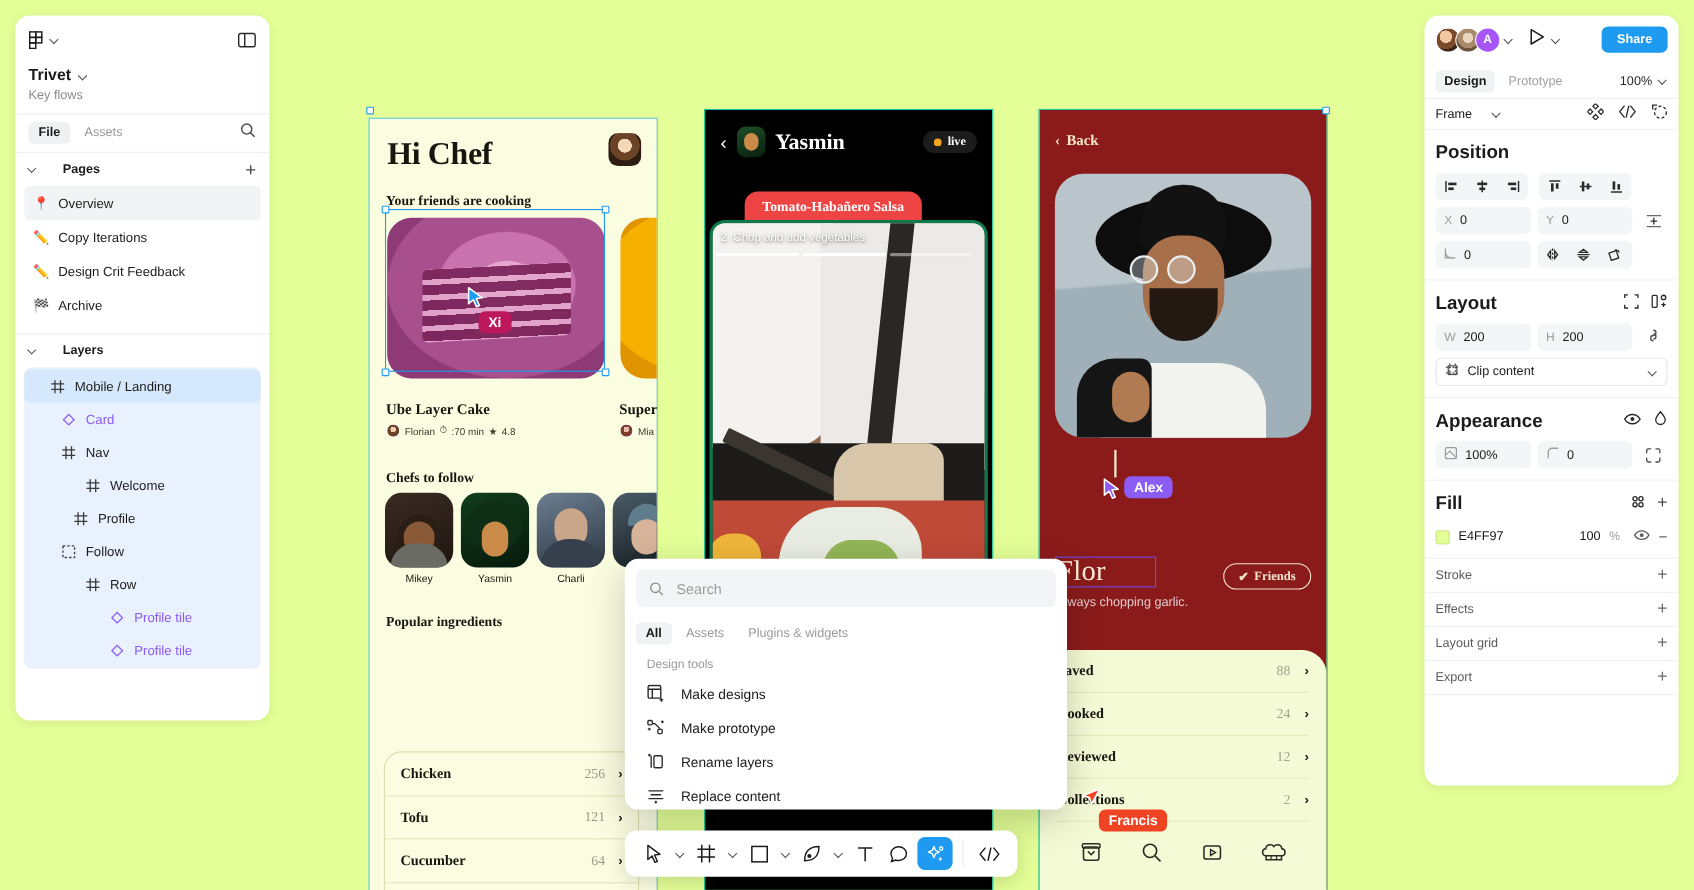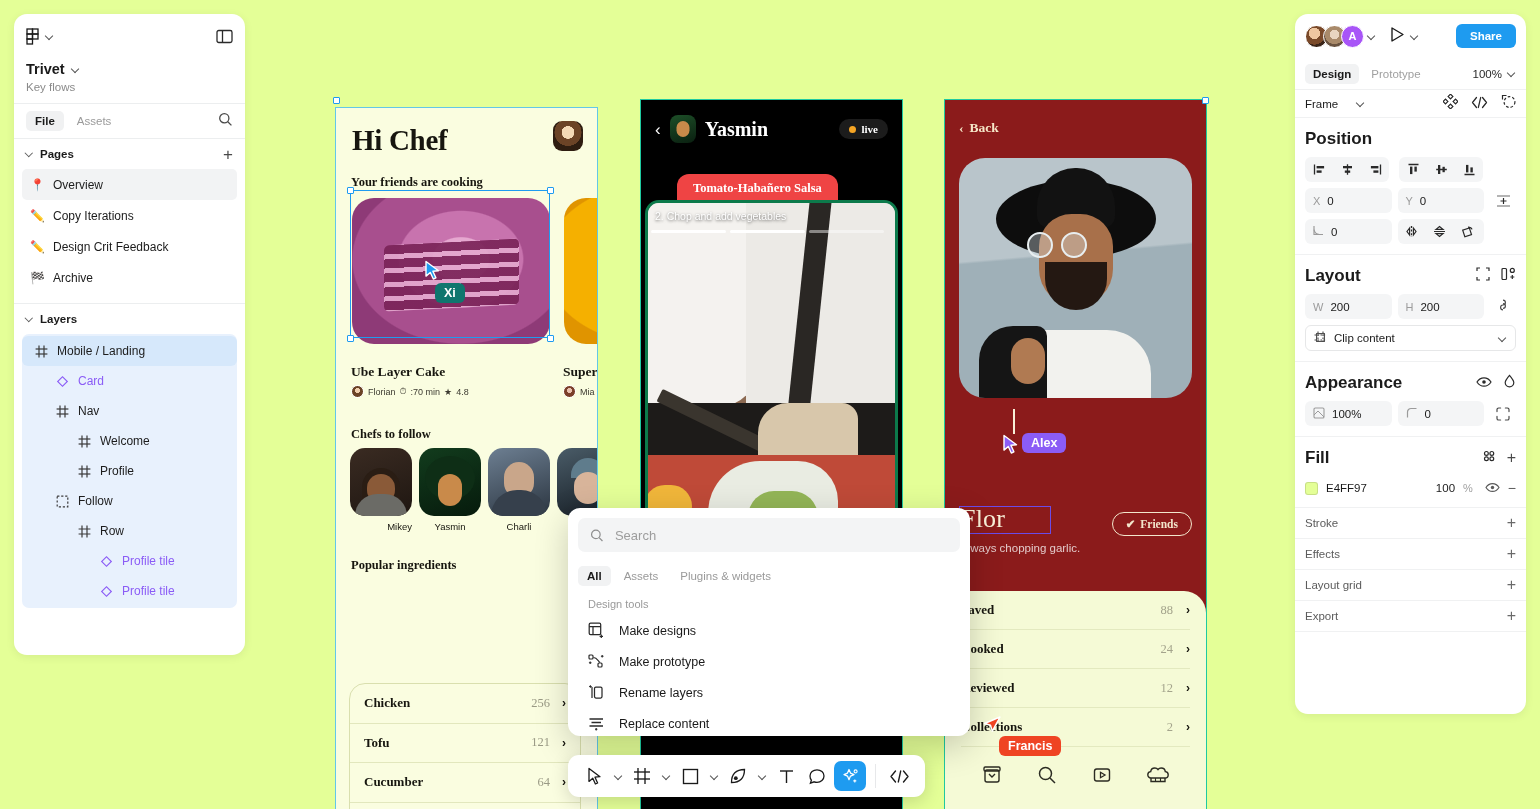--- a/index.html
+++ b/index.html
@@ -24,21 +24,21 @@
   .chev{ width:9px;height:9px; display:inline-block; position:relative;}
   .chev:before{content:""; position:absolute; left:1px; top:1px; width:5px;height:5px;
     border-right:1.4px solid #555; border-bottom:1.4px solid #555; transform:rotate(45deg);}
   .file-title{ font-size:14.5px; font-weight:600; color:#1a1a1a; margin-top:13px; display:flex; align-items:center; gap:6px;}
   .file-sub{ font-size:11.5px; color:#8a8a8a; margin-top:4px;}
   .lp-tabs{ display:flex; align-items:center; border-top:1px solid #eceeef; border-bottom:1px solid #eceeef;
     height:36px; padding:0 12px; gap:4px; }
   .lp-tab{ font-size:11.5px; color:#9a9a9a; padding:4px 9px; border-radius:5px; cursor:pointer;}
   .lp-tab.active{ color:#1a1a1a; font-weight:600; background:#f0f1f2;}
   .lp-search{ margin-left:auto; cursor:pointer; }
-  .sect-head{ display:flex; align-items:center; height:30px; padding:0 12px; gap:6px; }
+  .sect-head{ display:flex; align-items:center; height:30px; padding:0 12px; gap:23px; }
   .sect-head .t{ font-size:11.5px; font-weight:700; color:#1b1b1b;}
   .sect-head .plus{ margin-left:auto; font-size:17px; color:#4a4a4a; line-height:1; cursor:pointer; font-weight:300;}
   .caret{ width:8px;height:8px; position:relative; }
   .caret:before{content:""; position:absolute; left:0; top:0; width:4.5px;height:4.5px;
     border-right:1.3px solid #5a5a5a; border-bottom:1.3px solid #5a5a5a; transform:rotate(45deg);}
   .page-item{ display:flex; align-items:center; gap:9px; height:31px; margin:0 8px; padding:0 8px;
     border-radius:5px; font-size:12px; color:#1c1c1c; cursor:pointer;}
   .page-item.sel{ background:#f2f3f4; }
   .page-emoji{ font-size:12px; width:14px; text-align:center; }
   .pages-block{ padding-bottom:10px; border-bottom:1px solid #eceeef; }
@@ -277,21 +277,21 @@
         </div>
       </div>
   </div>
 
   <div class="layers-wrap">
     <div class="sect-head">
       <span class="caret"></span>
       <span class="t">Layers</span>
     </div>
     <div class="layer-list" id="layers-list">
-        <div class="layer-item top" style="padding-left: 11px;">
+        <div class="layer-item top" style="padding-left: 22px;">
           <span class="layer-ico">
             <svg width="13" height="13" viewBox="0 0 13 13">
               <g stroke="#3a3a3a" stroke-width="1.2">
                 <line x1="4" y1="0.6" x2="4" y2="12.4"></line>
                 <line x1="9" y1="0.6" x2="9" y2="12.4"></line>
                 <line x1="0.6" y1="4" x2="12.4" y2="4"></line>
                 <line x1="0.6" y1="9" x2="12.4" y2="9"></line>
               </g>
             </svg>
           </span>
@@ -324,21 +324,21 @@
               <g stroke="#3a3a3a" stroke-width="1.2">
                 <line x1="4" y1="0.6" x2="4" y2="12.4"></line>
                 <line x1="9" y1="0.6" x2="9" y2="12.4"></line>
                 <line x1="0.6" y1="4" x2="12.4" y2="4"></line>
                 <line x1="0.6" y1="9" x2="12.4" y2="9"></line>
               </g>
             </svg>
           </span>
           <span class="lbl">Welcome</span>
         </div>
-        <div class="layer-item" style="padding-left: 54px;">
+        <div class="layer-item" style="padding-left: 43px;">
           <span class="layer-ico">
             <svg width="13" height="13" viewBox="0 0 13 13">
               <g stroke="#3a3a3a" stroke-width="1.2">
                 <line x1="4" y1="0.6" x2="4" y2="12.4"></line>
                 <line x1="9" y1="0.6" x2="9" y2="12.4"></line>
                 <line x1="0.6" y1="4" x2="12.4" y2="4"></line>
                 <line x1="0.6" y1="9" x2="12.4" y2="9"></line>
               </g>
             </svg>
           </span>
@@ -424,21 +424,21 @@
   </div>
   <div class="chef-tile" style="left:152px; top:340px; background:linear-gradient(160deg,#6d7f92,#2b3540)">
     <div style="position:absolute;left:50%;top:14px;transform:translateX(-50%);width:30px;height:36px;background:#c9a68a;border-radius:15px"></div>
     <div style="position:absolute;left:50%;bottom:0;transform:translateX(-50%);width:56px;height:26px;background:#36404c;border-radius:28px 28px 0 0"></div>
   </div>
   <div class="chef-tile" style="left:221px; top:340px; background:linear-gradient(160deg,#4a5c68,#141b22)">
     <div style="position:absolute;left:50%;top:10px;transform:translateX(-50%);width:34px;height:20px;background:#5f7c8c;border-radius:17px 17px 0 0"></div>
     <div style="position:absolute;left:50%;top:24px;transform:translateX(-50%);width:28px;height:32px;background:#d8b49a;border-radius:14px"></div>
   </div>
 
-  <div class="chef-name" style="left:14px; top:413px;text-align:right;">Mikey</div>
+  <div class="chef-name" style="left:14px; top:413px;">Mikey</div>
   <div class="chef-name" style="left:83px; top:413px;">Yasmin</div>
   <div class="chef-name" style="left:152px; top:413px;">Charli</div>
 
   <div class="sec-lbl" style="left:15px; top:450px;">Popular ingredients</div>
 
   <div class="ing-card" id="ingredients-card">
       <div class="ing-row">
         <span class="ing-name">Chicken</span>
         <span class="ing-count">256</span>
         <span class="ing-arrow">›</span>
@@ -572,21 +572,21 @@
 <div class="handle" style="left:347px; top:335px;"></div>
 <div class="handle" style="left:547px; top:335px;"></div>
 
 <div class="ab-handle" style="left:333px; top:97px;"></div>
 <div class="ab-handle" style="left:1202px; top:97px;"></div>
 
 <div class="cursor" style="left:424px; top:260px;">
   <svg width="18" height="22" viewBox="0 0 18 22">
     <path d="M2 1.5l12.5 9.2-5.6.6 3 6.5-2.6 1.2-3-6.5-4.3 3.6z" fill="#1E9BF0" stroke="#fff" stroke-width="1.4" stroke-linejoin="round"></path>
   </svg>
-  <div class="cur-tag" style="left:11px; top:23px; background:#0f766e;">Xi</div>
+  <div class="cur-tag" style="left:11px; top:23px; background:#be185d;">Xi</div>
 </div>
 <div class="cursor" style="left:1002px; top:434px;">
   <svg width="18" height="22" viewBox="0 0 18 22">
     <path d="M2 1.5l12.5 9.2-5.6.6 3 6.5-2.6 1.2-3-6.5-4.3 3.6z" fill="#8B5CF6" stroke="#fff" stroke-width="1.4" stroke-linejoin="round"></path>
   </svg>
   <div class="cur-tag" style="left:20px; top:-1px; background:#8B5CF6;">Alex</div>
 </div>
 <div class="cursor" style="left:981px; top:714px;">
   <svg width="22" height="22" viewBox="0 0 22 22">
     <path d="M19 3L3.5 9.5l6 1.6 1.8 6z" fill="#EF4423" stroke="#fff" stroke-width="1.4" stroke-linejoin="round"></path>

